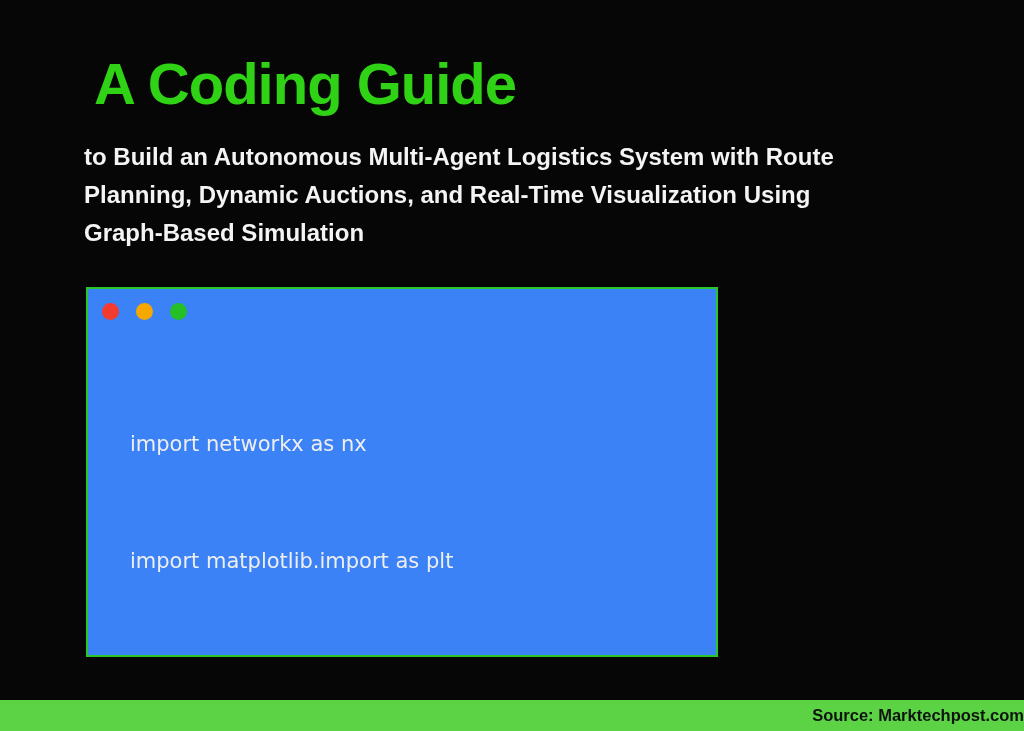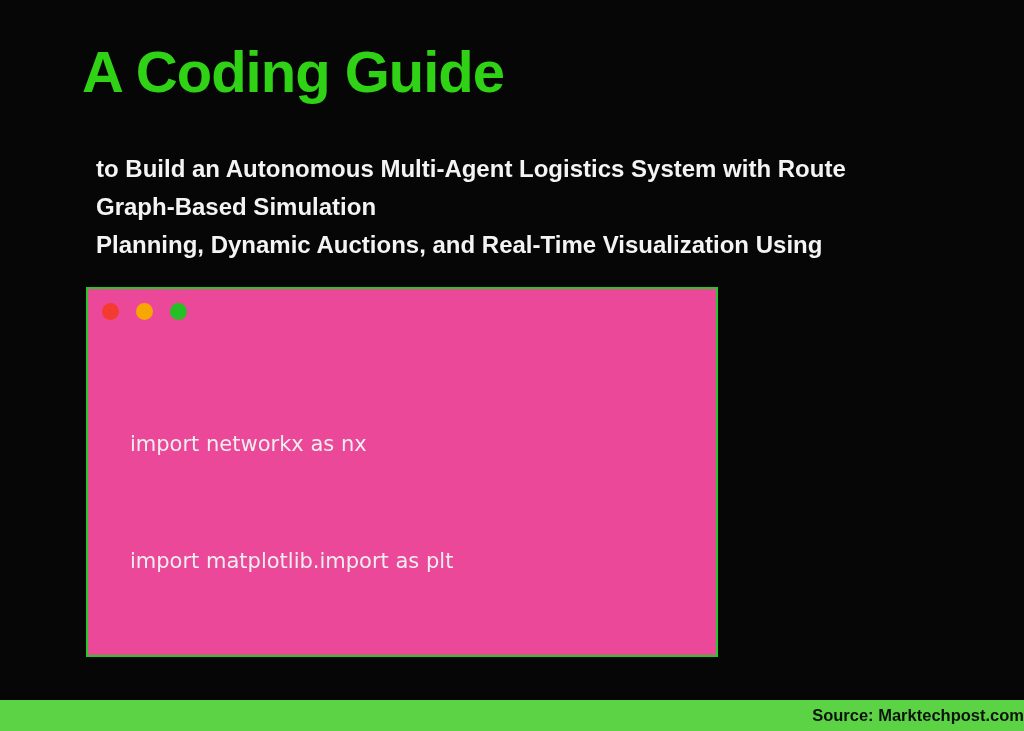--- a/index.html
+++ b/index.html
@@ -12,47 +12,47 @@
     width: 1024px;
     height: 731px;
     background: #060606;
     overflow: hidden;
     font-family: "Liberation Sans", sans-serif;
   }
   .title {
     position: absolute;
     left: 82px;
     top: 38px;
-    margin: 0;
+    margin: 12px;
     font-size: 58px;
     font-weight: 800;
     letter-spacing: -1px;
     color: #2fd214;
     font-family: "Liberation Sans", sans-serif;
   }
   .subtitle {
     position: absolute;
     left: 84px;
     top: 138px;
-    margin: 12px;
+    margin: 0;
     color: #f4f4f4;
     font-size: 24px;
     font-weight: 700;
     line-height: 38px;
     font-family: "Liberation Sans", sans-serif;
   }
   .code-window {
     position: absolute;
     left: 86px;
     top: 287px;
     width: 632px;
     height: 370px;
     box-sizing: border-box;
     border: 2px solid #28c628;
-    background: #ec4899;
+    background: #3b82f6;
   }
   .traffic-dots {
     position: absolute;
     left: 14px;
     top: 14px;
     display: flex;
     gap: 17px;
   }
   .dot {
     width: 17px;
@@ -93,22 +93,22 @@
 </style>
 </head>
 <body>
 
 <div class="canvas">
 
   <h1 class="title">A Coding Guide</h1>
 
   <div class="subtitle">
     <div>to Build an Autonomous Multi-Agent Logistics System with Route</div>
+    <div>Planning, Dynamic Auctions, and Real-Time Visualization Using</div>
     <div>Graph-Based Simulation</div>
-    <div>Planning, Dynamic Auctions, and Real-Time Visualization Using</div>
   </div>
 
   <div class="code-window">
     <div class="traffic-dots">
       <span class="dot dot-red"></span>
       <span class="dot dot-yellow"></span>
       <span class="dot dot-green"></span>
     </div>
     <div class="code-lines">
       <div>import networkx as nx</div>

